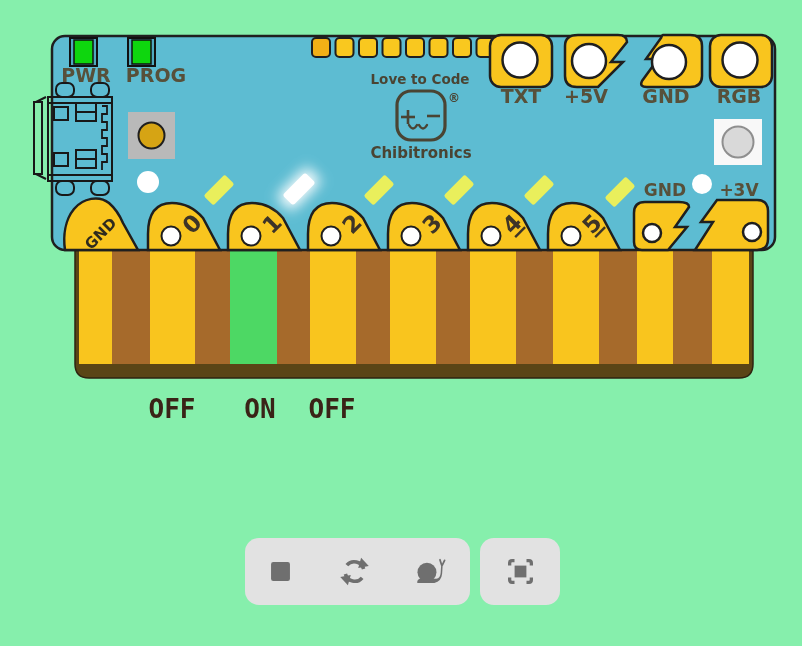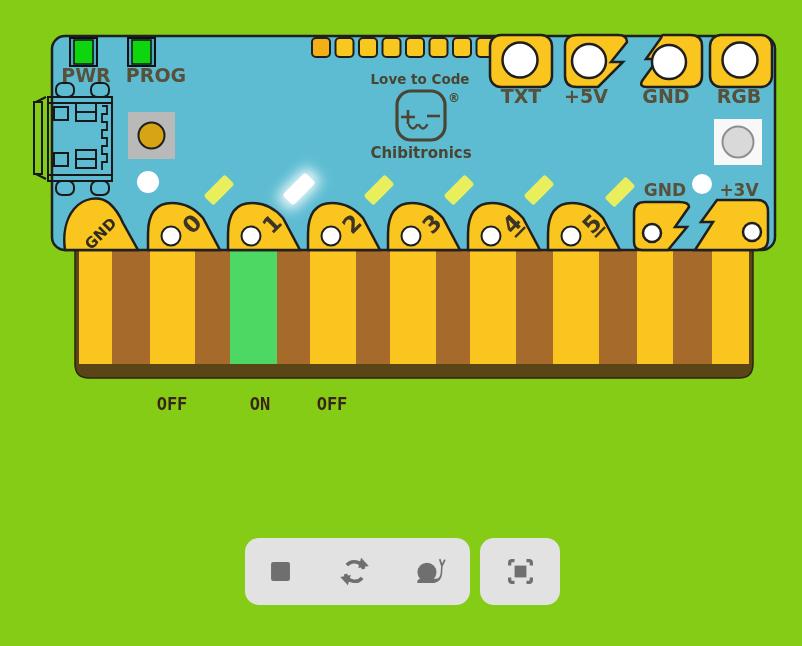--- a/index.html
+++ b/index.html
@@ -1,24 +1,24 @@
 <!DOCTYPE html>
 <html><head>
 <meta charset="utf-8">
 <style>
   html,body{margin:0;padding:0;background:#fdfdfd;}
-  .stage{position:relative;width:802px;height:646px;background:#84cc16;overflow:hidden;
+  .stage{position:relative;width:802px;height:646px;background:#86efac;overflow:hidden;
          font-family:"DejaVu Sans",sans-serif;}
   .board-svg{position:absolute;left:0;top:0;}
   .lbl{font-family:"DejaVu Sans",sans-serif;font-weight:bold;fill:#57503a;}
   .logotext{font-family:"DejaVu Sans",sans-serif;font-weight:bold;fill:#4a4433;}
   .digit{font-family:"DejaVu Sans",sans-serif;font-weight:bold;fill:#3d3428;}
   .padtext{font-family:"DejaVu Sans",sans-serif;font-weight:bold;fill:#2e2a1e;}
   .state-row span{position:absolute;top:394px;width:80px;text-align:center;
-      font-family:"DejaVu Sans Mono",monospace;font-weight:bold;font-size:17px;color:#3a2317;}
+      font-family:"DejaVu Sans Mono",monospace;font-weight:bold;font-size:26px;color:#3a2317;}
   .state-0{left:132px;} .state-1{left:220px;} .state-2{left:292px;}
   .toolbar-group{position:absolute;left:245px;top:538px;width:225px;height:67px;
       background:#e2e2e2;border-radius:14px;display:flex;align-items:center;justify-content:space-around;}
   .toolbar-single{position:absolute;left:480px;top:538px;width:80px;height:67px;
       background:#e2e2e2;border-radius:14px;display:flex;align-items:center;justify-content:center;}
   .tbtn{background:transparent;border:none;padding:4px;cursor:pointer;display:flex;align-items:center;justify-content:center;}
   .tbtn svg{display:block;}
 </style>
 </head>
 <body>

